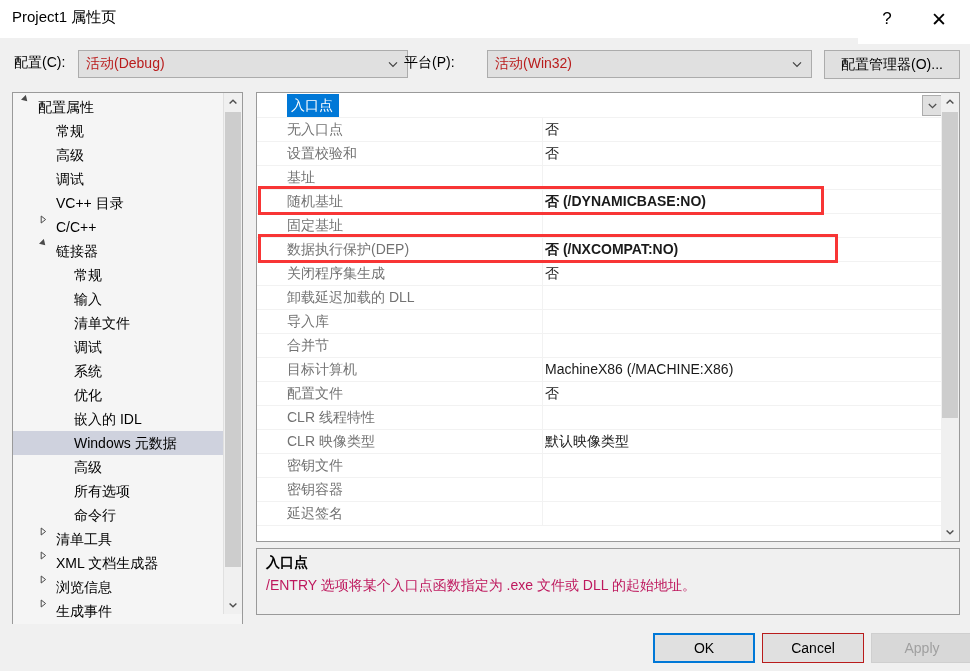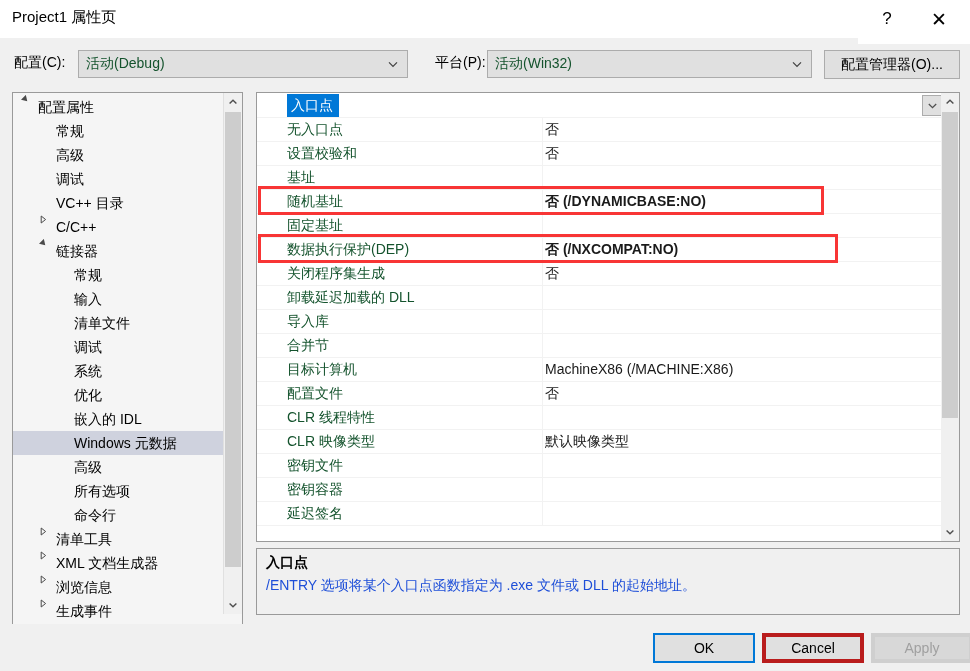--- a/index.html
+++ b/index.html
@@ -36,32 +36,32 @@
 
   
   #config-row {
     position: absolute; left: 0; top: 38px; width: 858px; height: 52px;
     background: #f0f0f0;
   }
   .lbl {
     position: absolute; font-size: 14px; color: #000; white-space: nowrap;
   }
   #config-label { left: 14px; top: 16px; }
-  #platform-label { left: 435px; top: 16px; }
+  #platform-label { left: 404px; top: 16px; }
 
   .combo {
     position: absolute; top: 12px; height: 28px;
     background: #e0e0e0;
     border: 1px solid #acacac;
     box-sizing: border-box;
     cursor: default;
   }
   .combo .val {
     position: absolute; left: 7px; top: 4px;
-    font-size: 14px; color: #14532d; white-space: nowrap;
+    font-size: 14px; color: #b91c1c; white-space: nowrap;
   }
   .combo .chev {
     position: absolute; right: 8px; top: 7px;
     width: 12px; height: 12px;
   }
   #config-combo { left: 78px; width: 330px; }
   #platform-combo { left: 487px; width: 325px; }
 
   #cfgmgr-btn {
     position: absolute; left: 824px; top: 12px; width: 136px; height: 29px;
@@ -120,21 +120,21 @@
     position: absolute; left: 0; top: 1px; width: 684px; height: 447px;
     overflow: hidden;
   }
   .prop-row {
     position: relative; height: 24px;
     border-bottom: 1px solid #f2f2f2;
     box-sizing: border-box;
   }
   .prop-name {
     position: absolute; left: 30px; top: 0; height: 23px; line-height: 23px;
-    font-size: 14px; white-space: nowrap; color: #14532d;
+    font-size: 14px; white-space: nowrap; color: #737373;
   }
   .prop-val {
     position: absolute; left: 288px; top: 0; height: 23px; line-height: 23px;
     font-size: 14px; white-space: nowrap; color: #1a1a1a;
   }
   .prop-row .colsep {
     position: absolute; left: 285px; top: 0; width: 1px; height: 23px;
     background: #f2f2f2;
   }
   .prop-row.sel .prop-name {
@@ -171,33 +171,33 @@
     background: #f0f0f0;
     border: 1px solid #9a9a9a;
     box-sizing: border-box;
   }
   #desc-title {
     position: absolute; left: 9px; top: 5px;
     font-size: 14px; font-weight: bold; color: #000;
   }
   #desc-body {
     position: absolute; left: 9px; top: 27px; right: 8px;
-    font-size: 14px; color: #1d4ed8; line-height: 18px;
+    font-size: 14px; color: #be185d; line-height: 18px;
   }
 
   
   #footer {
     position: absolute; left: 0; top: 624px; width: 823px; height: 47px;
     background: #f0f0f0;
   }
   .dlg-btn {
     position: absolute; top: 9px; height: 30px; width: 102px;
     display: flex; align-items: center; justify-content: center;
     font-size: 14px; box-sizing: border-box;
-    background: #e0e0e0; border: 4px solid #b91c1c;
+    background: #e0e0e0; border: 1px solid #b91c1c;
     cursor: default;
   }
   #ok-btn { left: 653px; border: 2px solid #0078d7; }
   #cancel-btn { left: 762px; }
   #apply-btn { left: 871px; color: #a0a0a0; border-color: #cfcfcf; background:#d8d8d8; }
 
   svg { display:block; }
 </style>
 </head>
 <body>

